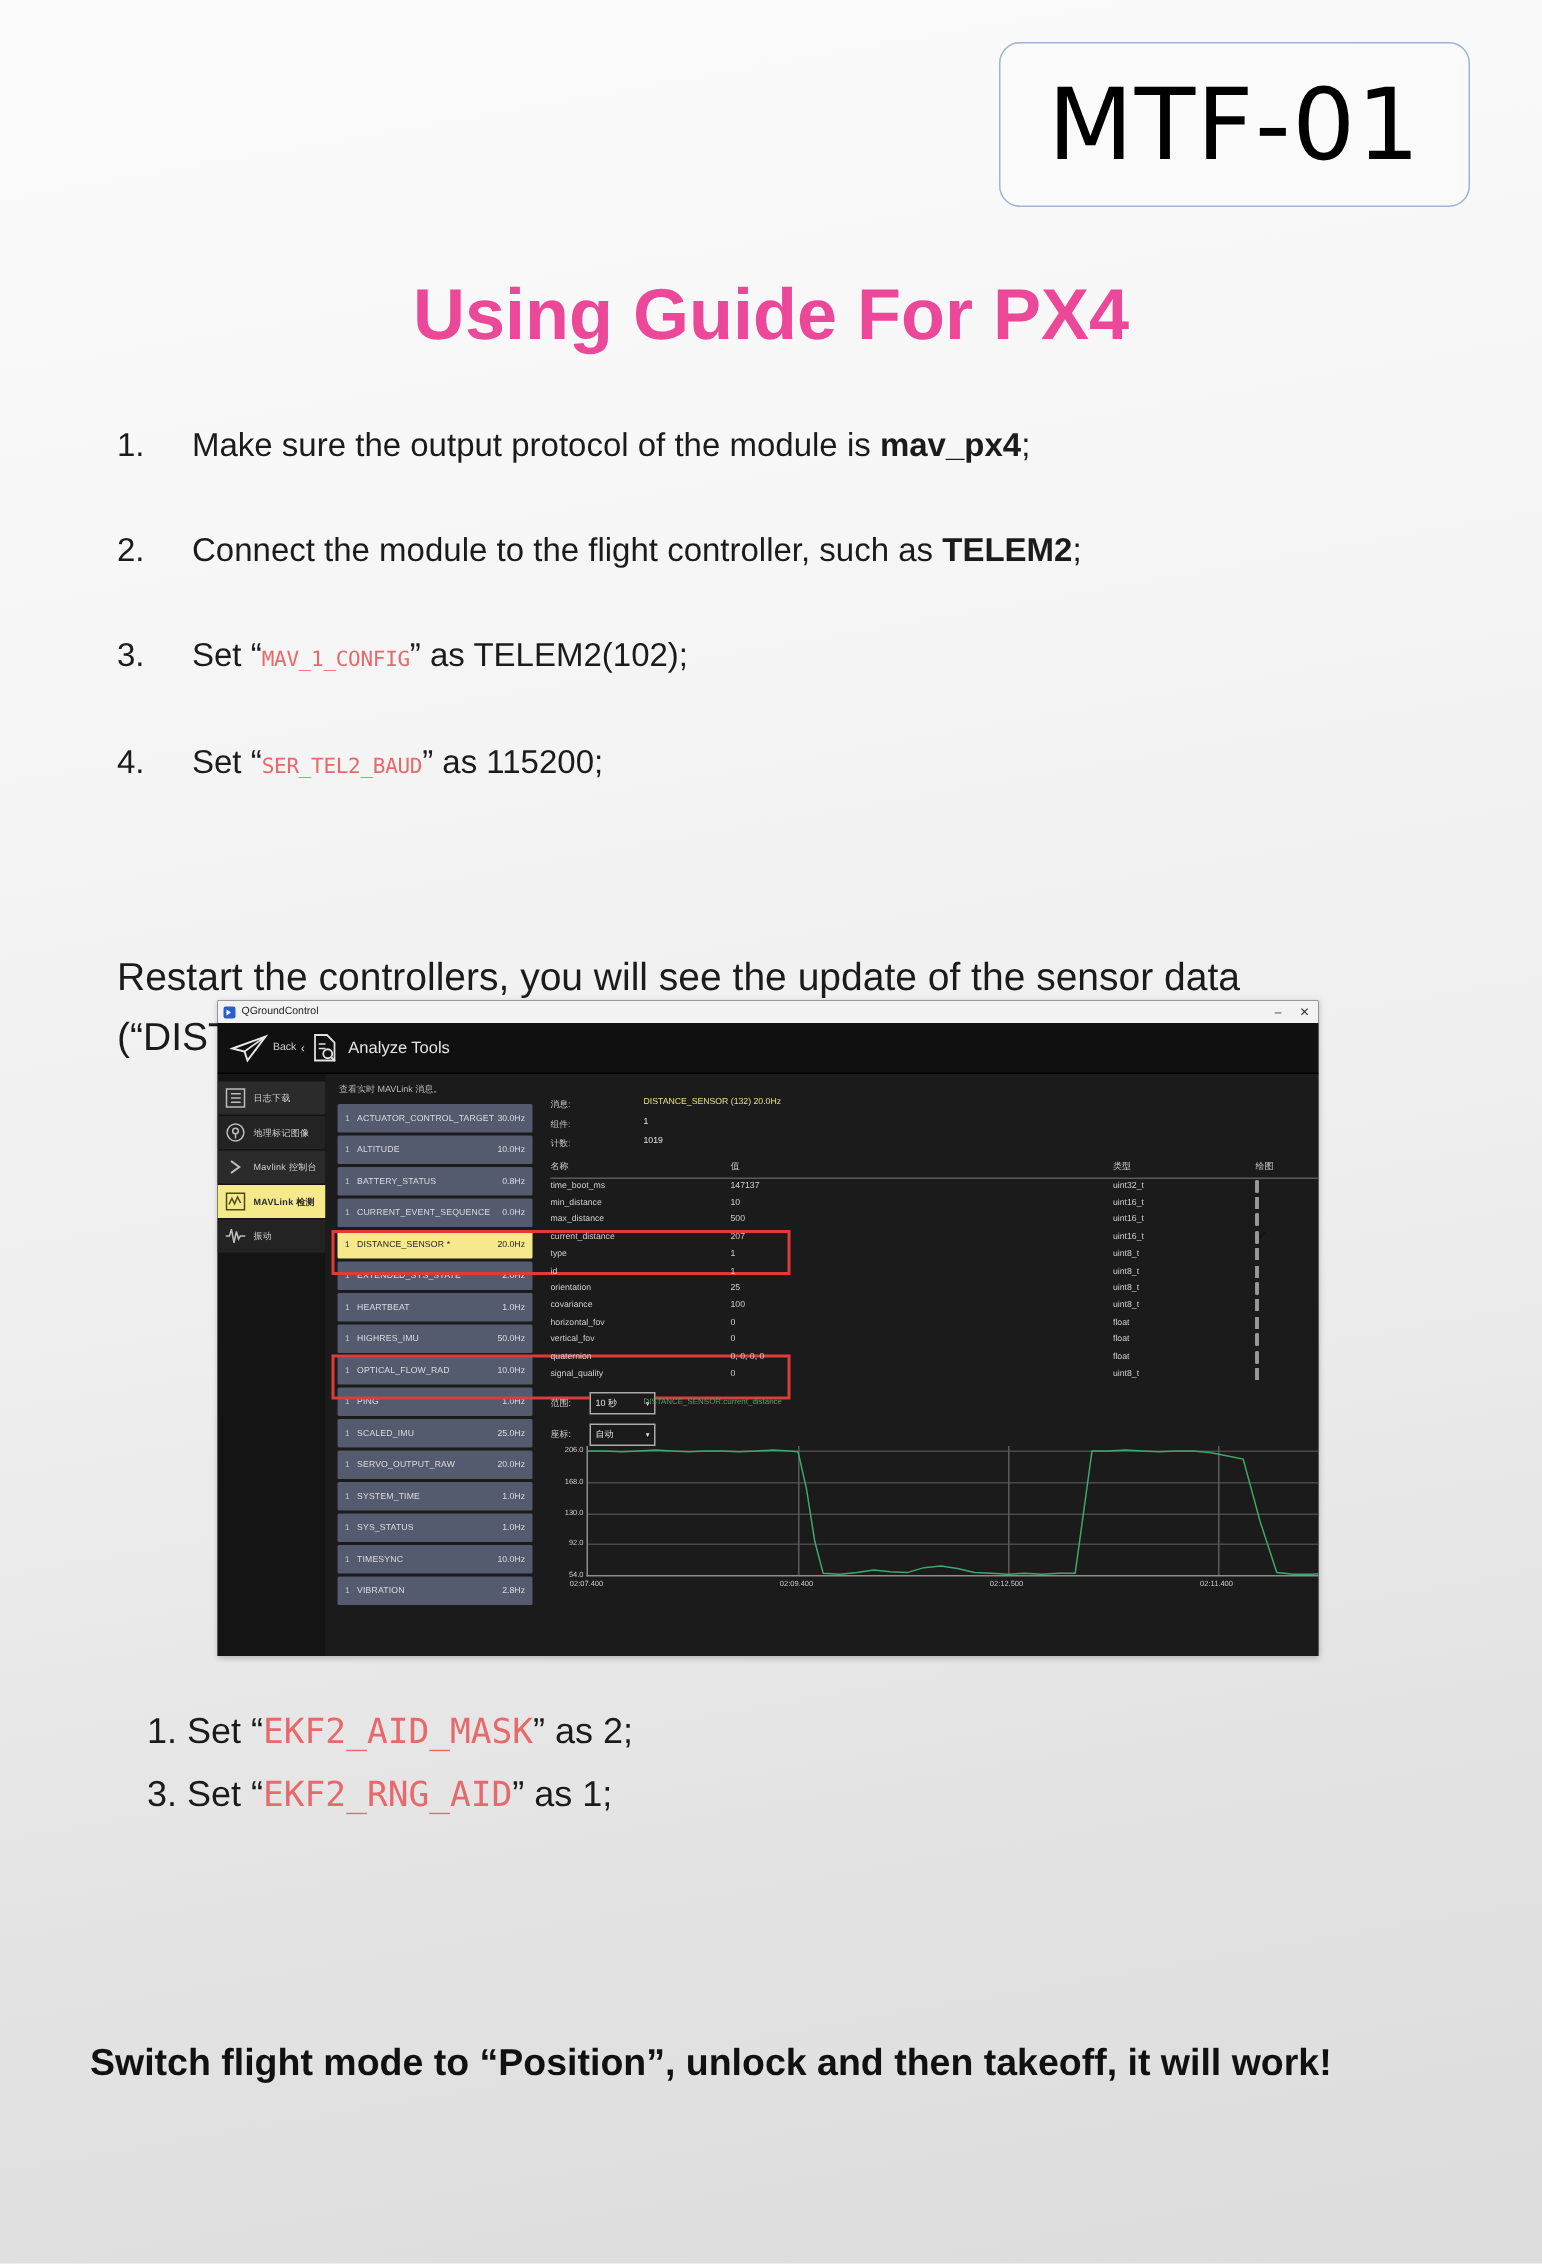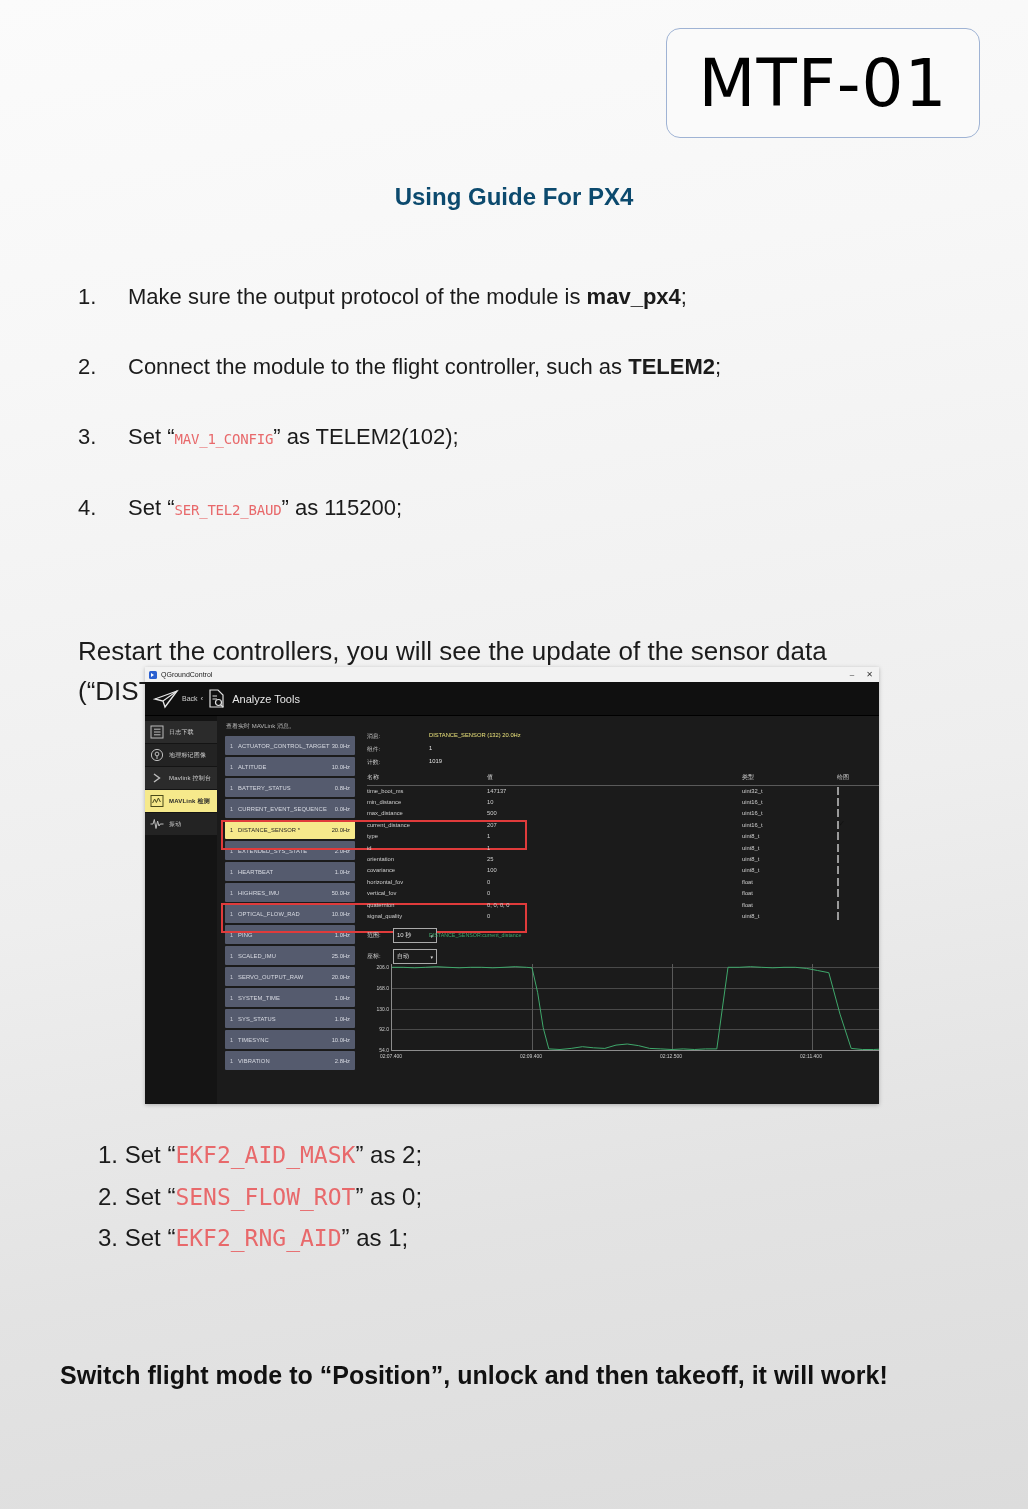--- a/index.html
+++ b/index.html
@@ -19,21 +19,21 @@
   .logo-word{position:absolute;left:30px;top:108px;font-size:34px;font-weight:700;
     letter-spacing:1px;color:#28306b;font-family:"DejaVu Sans",sans-serif;}
   .badge{position:absolute;right:48px;top:28px;width:312px;height:108px;
     border:1.6px solid #9fb3d4;border-radius:14px;background:#fafafa;
     display:flex;align-items:center;justify-content:center;}
   .badge span{font-size:66px;font-weight:400;letter-spacing:1px;color:#000;
     font-family:"DejaVu Sans",sans-serif;}
 
   
   .doc-title{position:absolute;top:183px;left:0;width:1028px;text-align:center;
-    font-size:24px;font-weight:bold;color:#0c4a6e;}
+    font-size:48px;font-weight:bold;color:#ec4899;}
 
   
   .steps{position:absolute;top:285px;left:78px;width:900px;}
   .step{display:flex;margin-bottom:46px;font-size:22px;color:#1b1b1b;line-height:1.1;}
   .step .num{width:50px;flex:0 0 50px;}
   .step .txt{flex:1;}
   .b{font-weight:bold;}
   .code{color:#e8696b;font-family:"DejaVu Sans Mono",monospace;font-size:14px;letter-spacing:-0.2px;}
 
   .para{position:absolute;top:586px;left:78px;width:890px;font-size:26px;
@@ -482,22 +482,18 @@
     </div>
   </div>
 </div>
 
 <div class="other">
   <div class="oline">
     <span>1.</span>
     <span>Set “</span><span class="ocode">EKF2_AID_MASK</span><span>” as 2;</span>
   </div>
   <div class="oline">
-    <span>2.</span>
-    <span>Set “</span><span class="ocode">SENS_FLOW_ROT</span><span>” as 0;</span>
-  </div>
-  <div class="oline">
     <span>3.</span>
     <span>Set “</span><span class="ocode">EKF2_RNG_AID</span><span>” as 1;</span>
   </div>
 </div>
 
 <div class="closing">Switch flight mode to “Position”, unlock and then takeoff, it will work!</div>
 
 </body></html>

